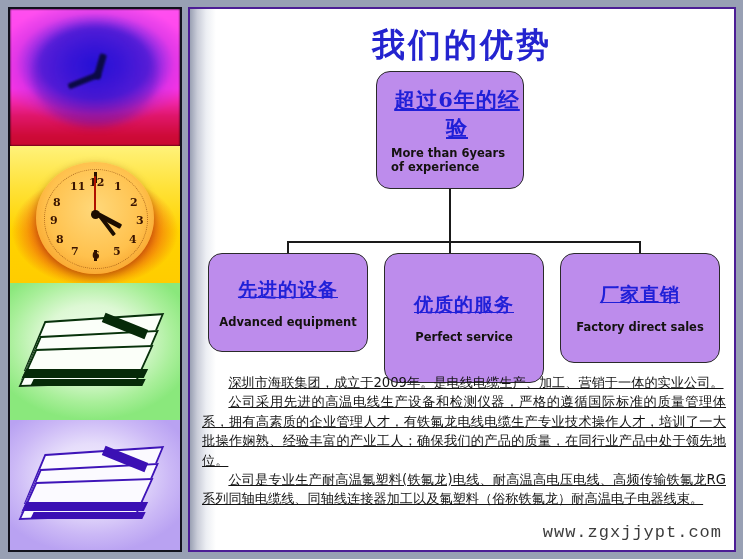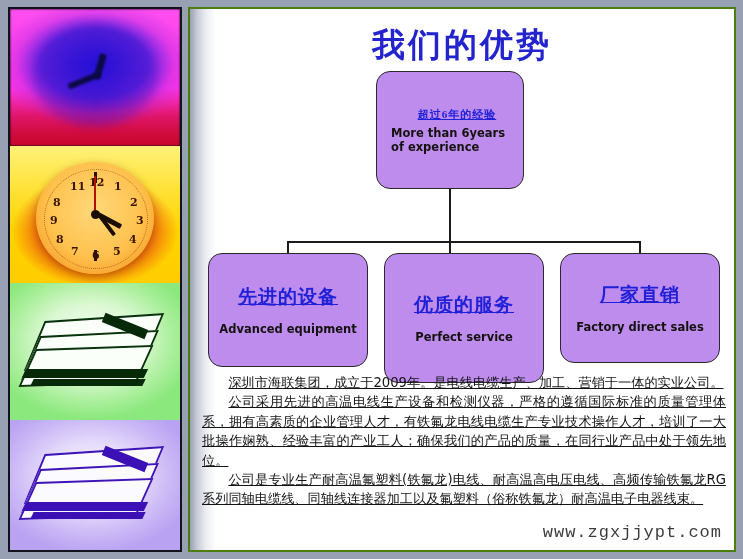--- a/index.html
+++ b/index.html
@@ -74,21 +74,21 @@
   
   .p4bg{position:absolute;inset:0;
     background:radial-gradient(ellipse 62% 58% at 48% 42%, #f6f2ff 0%, #e6ddfb 42%, #cbb8f6 75%, #b9a2f2 100%);}
   .p4 .sheet{position:absolute;background:#fbfaff;border:2px solid #3e14b8;}
   .p4 .dk{position:absolute;background:#3b10b4;}
 
   
   .panel{
     position:absolute;left:188px;top:7px;width:548px;height:545px;
     background:#ffffff;
-    border:2px solid #4d7c0f;
+    border:2px solid #4c1d95;
     box-sizing:border-box;
     overflow:hidden;
   }
   .panel-shade{
     position:absolute;left:0;top:0;width:26px;height:100%;
     background:linear-gradient(90deg,#9aa0b3 0%,#c9ccd8 28%,#eceef3 62%,#ffffff 100%);
     pointer-events:none;
   }
 
   .title{
@@ -120,23 +120,23 @@
     letter-spacing:1px;
   }
   .node .en{
     color:#14120f;
     font-weight:700;
     font-size:11.5px;
     line-height:14px;
     font-family:"DejaVu Sans","Liberation Sans",sans-serif;
   }
   .node-top{left:186px;top:10px;width:148px;height:118px;align-items:flex-start;padding-left:14px;}
-  .node-top .cn{font-size:11px;margin-bottom:4px;align-self:center;font-family:Liberation Serif, serif;}
+  .node-top .cn{font-size:21px;margin-bottom:4px;align-self:center;}
   .node-top .en{text-align:left;align-self:flex-start;}
-  .node-a{left:18px;top:192px;width:160px;height:114px;}
+  .node-a{left:18px;top:192px;width:160px;height:99px;}
   .node-b{left:194px;top:192px;width:160px;height:130px;}
   .node-c{left:370px;top:192px;width:160px;height:110px;}
   .node-a .cn,.node-b .cn,.node-c .cn{font-size:19px;margin-bottom:12px;}
 
   .line{position:absolute;background:#1a1a1a;}
   .l-vert-top{left:259px;top:128px;width:2px;height:54px;}
   .l-horiz{left:97px;top:180px;width:354px;height:2px;}
   .l-drop-a{left:97px;top:180px;width:2px;height:12px;}
   .l-drop-b{left:259px;top:180px;width:2px;height:12px;}
   .l-drop-c{left:449px;top:180px;width:2px;height:12px;}

